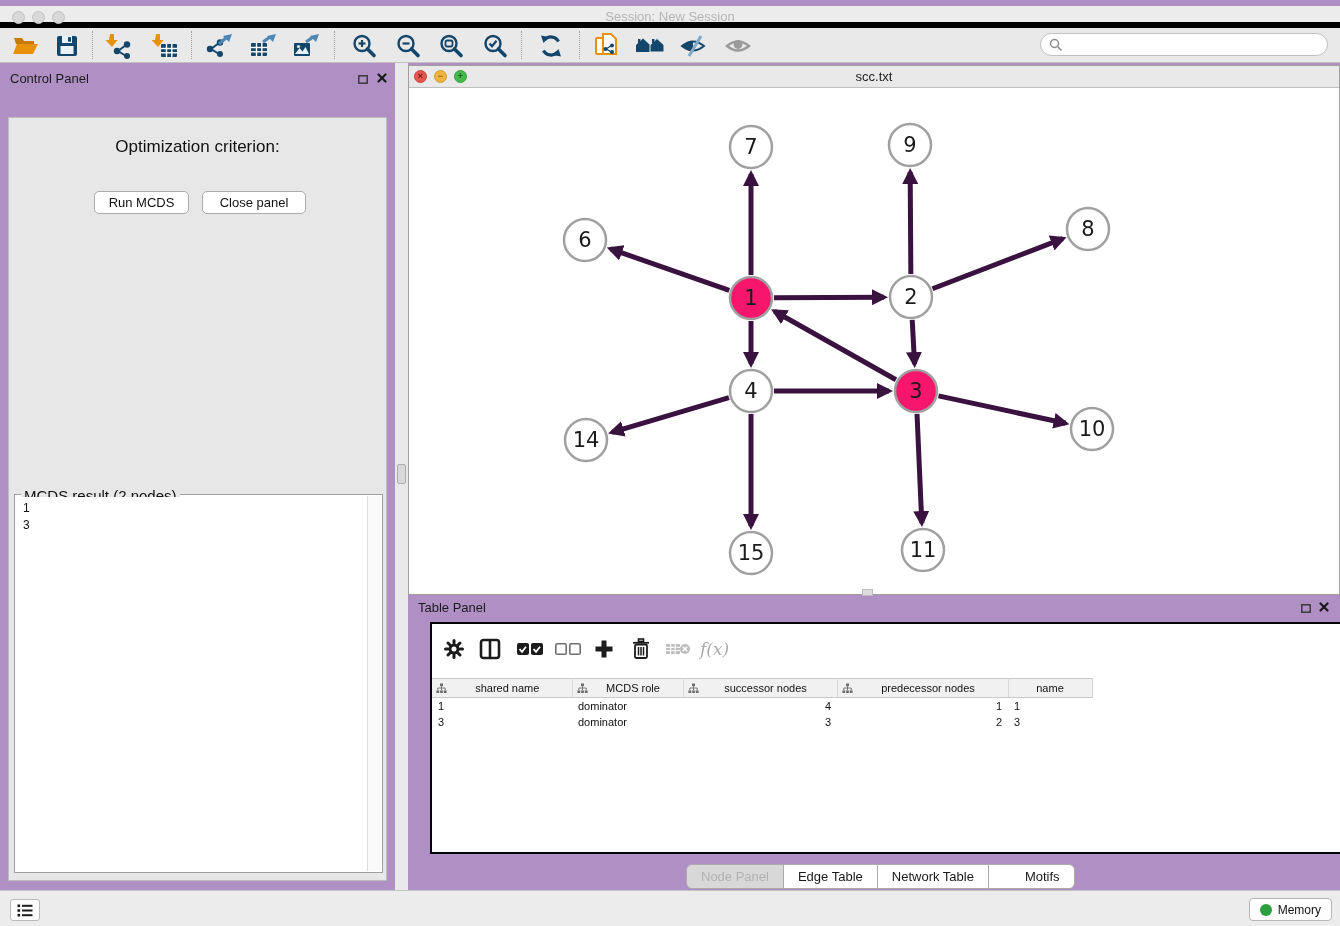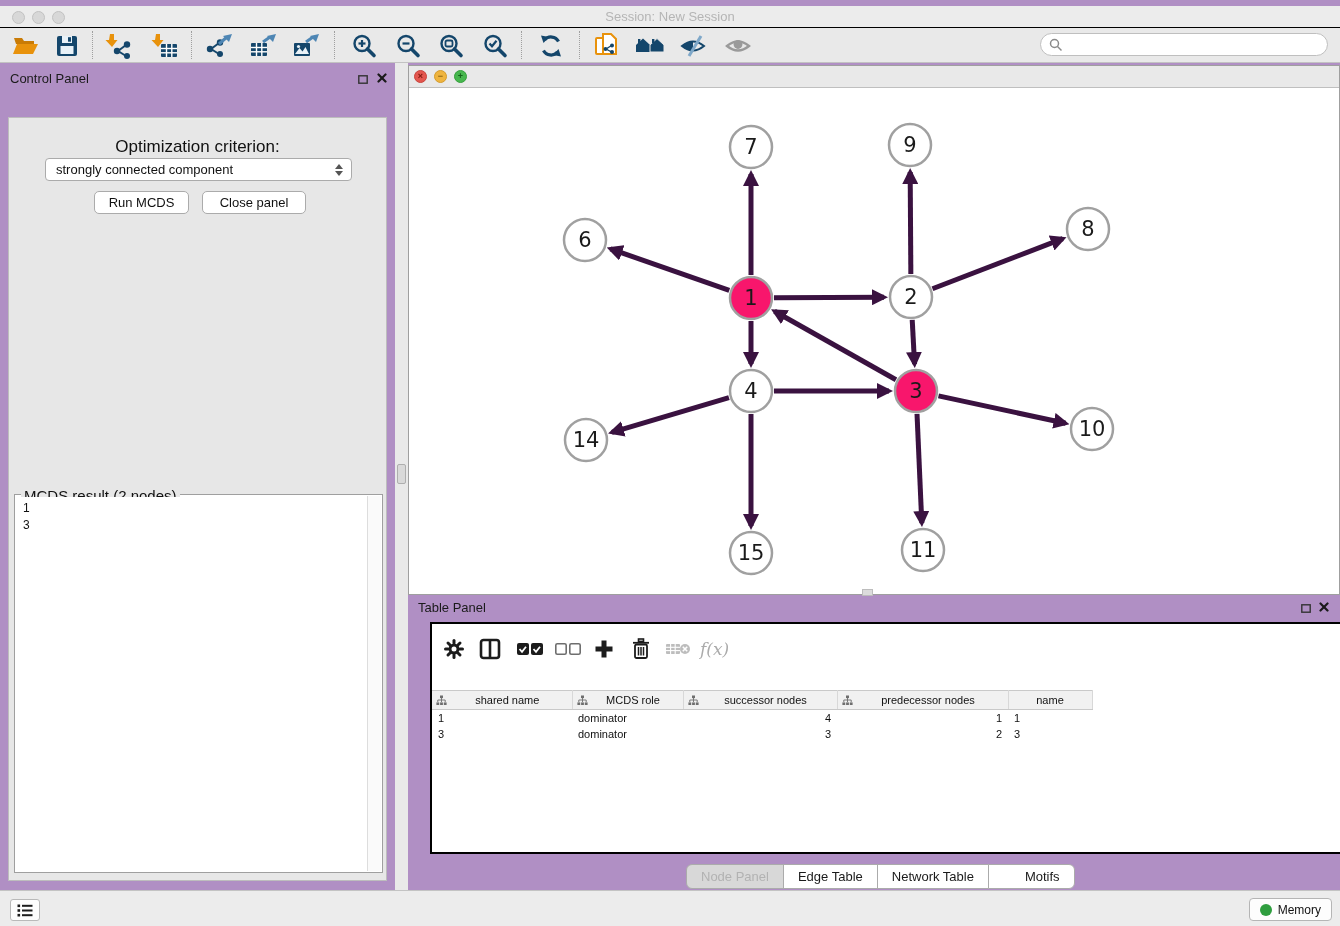--- a/index.html
+++ b/index.html
@@ -3,21 +3,21 @@
 <meta charset="utf-8">
 <style>
   * { margin:0; padding:0; box-sizing:border-box; }
   html,body { width:1340px; height:926px; }
   body { font-family:"Liberation Sans", sans-serif; background:#B08FC4; position:relative; overflow:hidden; }
   #app { position:absolute; inset:0; }
   .abs { position:absolute; }
 
   
   #desktop-strip { left:0; top:0; width:1340px; height:6px; background:#B08FC4; }
-  #titlebar { left:0; top:6px; width:1340px; height:22px; background:#ECECEC; border-bottom:1px solid #000000; }
+  #titlebar { left:0; top:6px; width:1340px; height:22px; background:#ECECEC; border-bottom:6px solid #000000; }
   .tl-dot { position:absolute; top:5px; width:13px; height:13px; border-radius:50%; background:#D8D8D8; border:1px solid #C2C2C2; }
   #window-title { position:absolute; left:0; top:3px; width:100%; text-align:center; font-size:13px; color:#B5B5B5; }
 
   #toolbar { left:0; top:28px; width:1340px; height:35px; background:#E9E9E9; border-bottom:1px solid #C2C2C2; }
   .tb-icon { position:absolute; top:3px; width:30px; height:30px; display:flex; align-items:center; justify-content:center; }
   .tb-sep { position:absolute; top:3px; height:28px; border-left:1px dotted #9F9F9F; }
   #search-wrap { position:absolute; left:1040px; top:5px; width:288px; height:23px; background:#fff; border:1px solid #BFBFBF; border-radius:12px; display:flex; align-items:center; padding-left:8px; }
 
   
   #cp-header-title { left:10px; top:71px; font-size:13px; color:#1b1b1b; }
@@ -50,21 +50,21 @@
   #net-title { position:absolute; left:0; top:3px; width:100%; text-align:center; font-size:13px; color:#222; }
   #net-canvas { position:absolute; left:0; top:22px; width:930px; height:506px; background:#fff; }
   #graph-svg { display:block; }
   #net-grip { left:862px; top:589px; width:11px; height:7px; background:#DCDCDC; border:1px solid #BDBDBD; }
 
   
   #tp-header-title { left:418px; top:600px; font-size:13px; color:#1b1b1b; }
   #tp-body { left:430px; top:622px; width:960px; height:232px; background:#fff; border:2px solid #000000; }
   .tt-icon { position:absolute; top:12px; display:flex; align-items:center; justify-content:center; height:26px; }
   #fx-label { font-family:"DejaVu Serif", serif; font-style:italic; font-size:17px; color:#ABABAB; }
-  #node-table { position:absolute; left:0; top:54px; border-collapse:collapse; table-layout:fixed;margin-top:12px; }
+  #node-table { position:absolute; left:0; top:54px; border-collapse:collapse; table-layout:fixed; }
   #node-table th { background:#F1F1F1; border-top:1px solid #C9C9C9; border-bottom:1px solid #C9C9C9; border-right:1px solid #D8D8D8; height:19px; font-weight:normal; font-size:11px; color:#111; padding:0 4px; }
   #node-table td { height:16px; font-size:11px; color:#111; padding:0 6px; white-space:nowrap; overflow:hidden; }
   .th-inner { display:flex; align-items:center; }
   .th-label { flex:1; text-align:center; }
   #tp-tabs { left:686px; top:864px; display:flex; }
   .tp-tab { font-size:13px; padding:4px 14px; background:#fff; border:1px solid #ABABAB; color:#1a1a1a; margin-left:-1px; }
   .tp-tab:first-child { border-top-left-radius:6px; border-bottom-left-radius:6px; margin-left:0; }
   .tp-tab:last-child { border-top-right-radius:6px; border-bottom-right-radius:6px;padding-left:36px; }
   .tp-tab.active { background:#D8D8D8; color:#B2B2B2; }
 
@@ -257,27 +257,20 @@
   <span class="panel-btn" style="left:375px; top:71px">
     <svg width="10" height="10" viewBox="0 0 10 10">
         <g stroke="#1a1a1a" stroke-width="2.2" stroke-linecap="round">
           <line x1="1.5" y1="1.5" x2="8.5" y2="8.5"></line>
           <line x1="8.5" y1="1.5" x2="1.5" y2="8.5"></line>
         </g>
       </svg>
   </span>
   <div class="abs" id="cp-body"></div>
   <div class="abs" id="opt-label">Optimization criterion:</div>
-  <div class="abs" id="criterion-select">
-    <span>strongly connected component</span>
-    <span id="criterion-stepper">
-        <span class="chev-up"></span>
-        <span class="chev-dn"></span>
-      </span>
-  </div>
   <div class="push-btn" style="left:94px; width:95px">
     <span>Run MCDS</span>
   </div>
   <div class="push-btn" style="left:202px; width:104px">
     <span>Close panel</span>
   </div>
   <div class="abs" id="result-group">
     <span id="result-legend">MCDS result (2 nodes)</span>
     <div id="result-list">
         <div>1</div>
@@ -287,20 +280,21 @@
   </div>
 
   <div class="abs" id="v-divider"></div>
   <div class="abs" id="v-divider-handle"></div>
 
   <div class="abs" id="net-window">
     <div id="net-titlebar">
       <span class="mac-dot" style="left:5px; background:#E3564E; border:1px solid #C8443C; color:#7E150D;">×</span>
       <span class="mac-dot" style="left:25px; background:#EFB43F; border:1px solid #D49C2C; color:#8A6414;">−</span>
       <span class="mac-dot" style="left:45px; background:#47B74E; border:1px solid #35A03C; color:#14641B;">+</span>
+      <span id="net-title">scc.txt</span>
     </div>
     <div id="net-canvas">
       <svg id="graph-svg" width="930" height="506" viewBox="0 0 930 506">
         <defs>
           <marker id="arrow" viewBox="0 0 10 10" refX="7.5" refY="5" markerWidth="3.2" markerHeight="3.2" orient="auto">
             <path d="M0 0 L10 5 L0 10 z" fill="#3A1240"></path>
           </marker>
         </defs>
         <g id="edges-layer">
             <line x1="342" y1="187" x2="342" y2="86" stroke="#3A1240" stroke-width="5" marker-end="url(#arrow)"></line>

